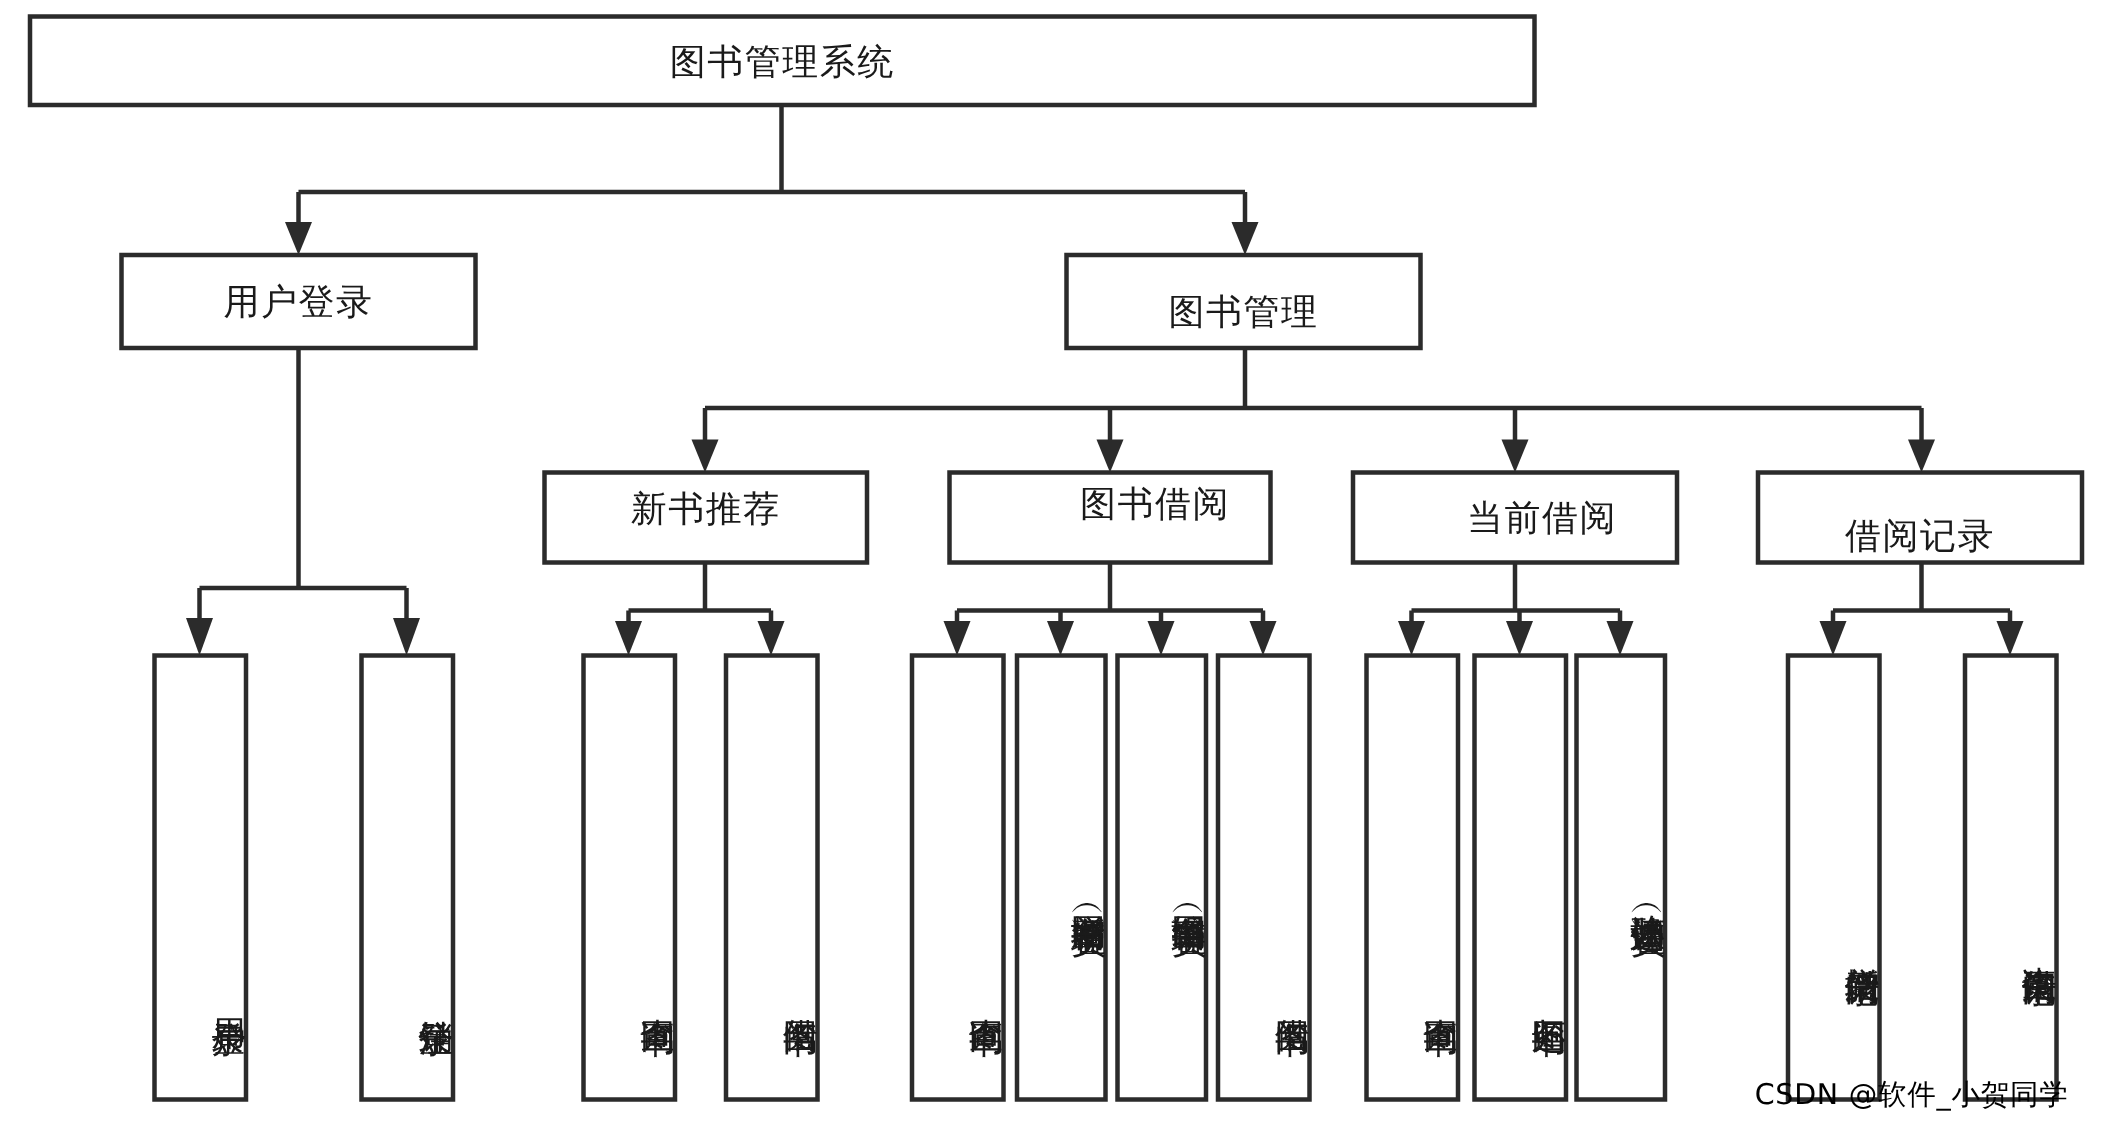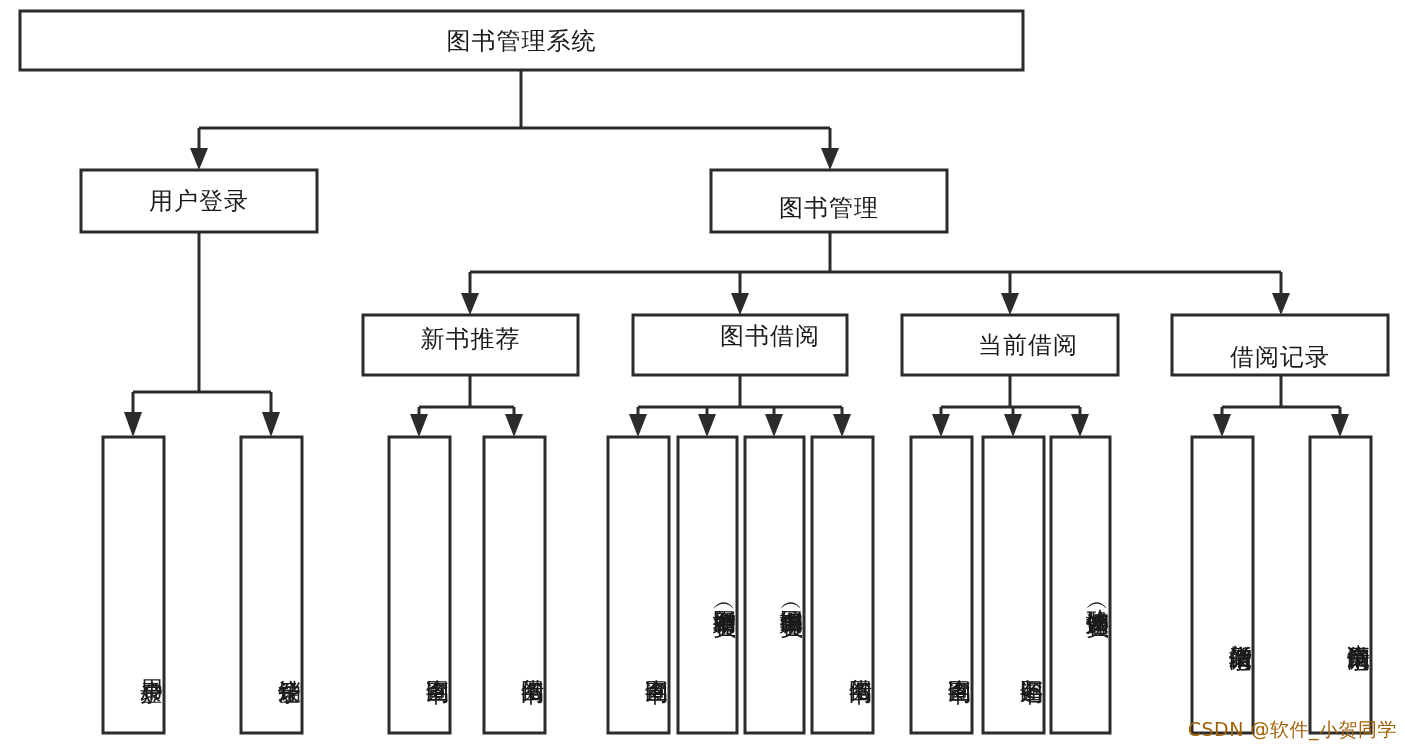--- a/index.html
+++ b/index.html
@@ -65,25 +65,25 @@
     justify-content: center;
     font-family: "DejaVu Sans", "Liberation Sans", sans-serif;
     font-size: 24px;
     letter-spacing: 1px;
     color: #1a1a1a;
     white-space: nowrap;
     pointer-events: none;
   }
   .watermark {
     position: absolute;
-    right: 8px;
+    right: 26px;
     bottom: 4px;
     font-family: "DejaVu Sans", "Liberation Sans", sans-serif;
     font-size: 19px;
-    color: #a16207;
+    color: #000000;
     letter-spacing: 0.5px;
     white-space: nowrap;
     pointer-events: none;
   }
 </style>
 </head>
 <body>
 
 <div id="diagram-root">
 

